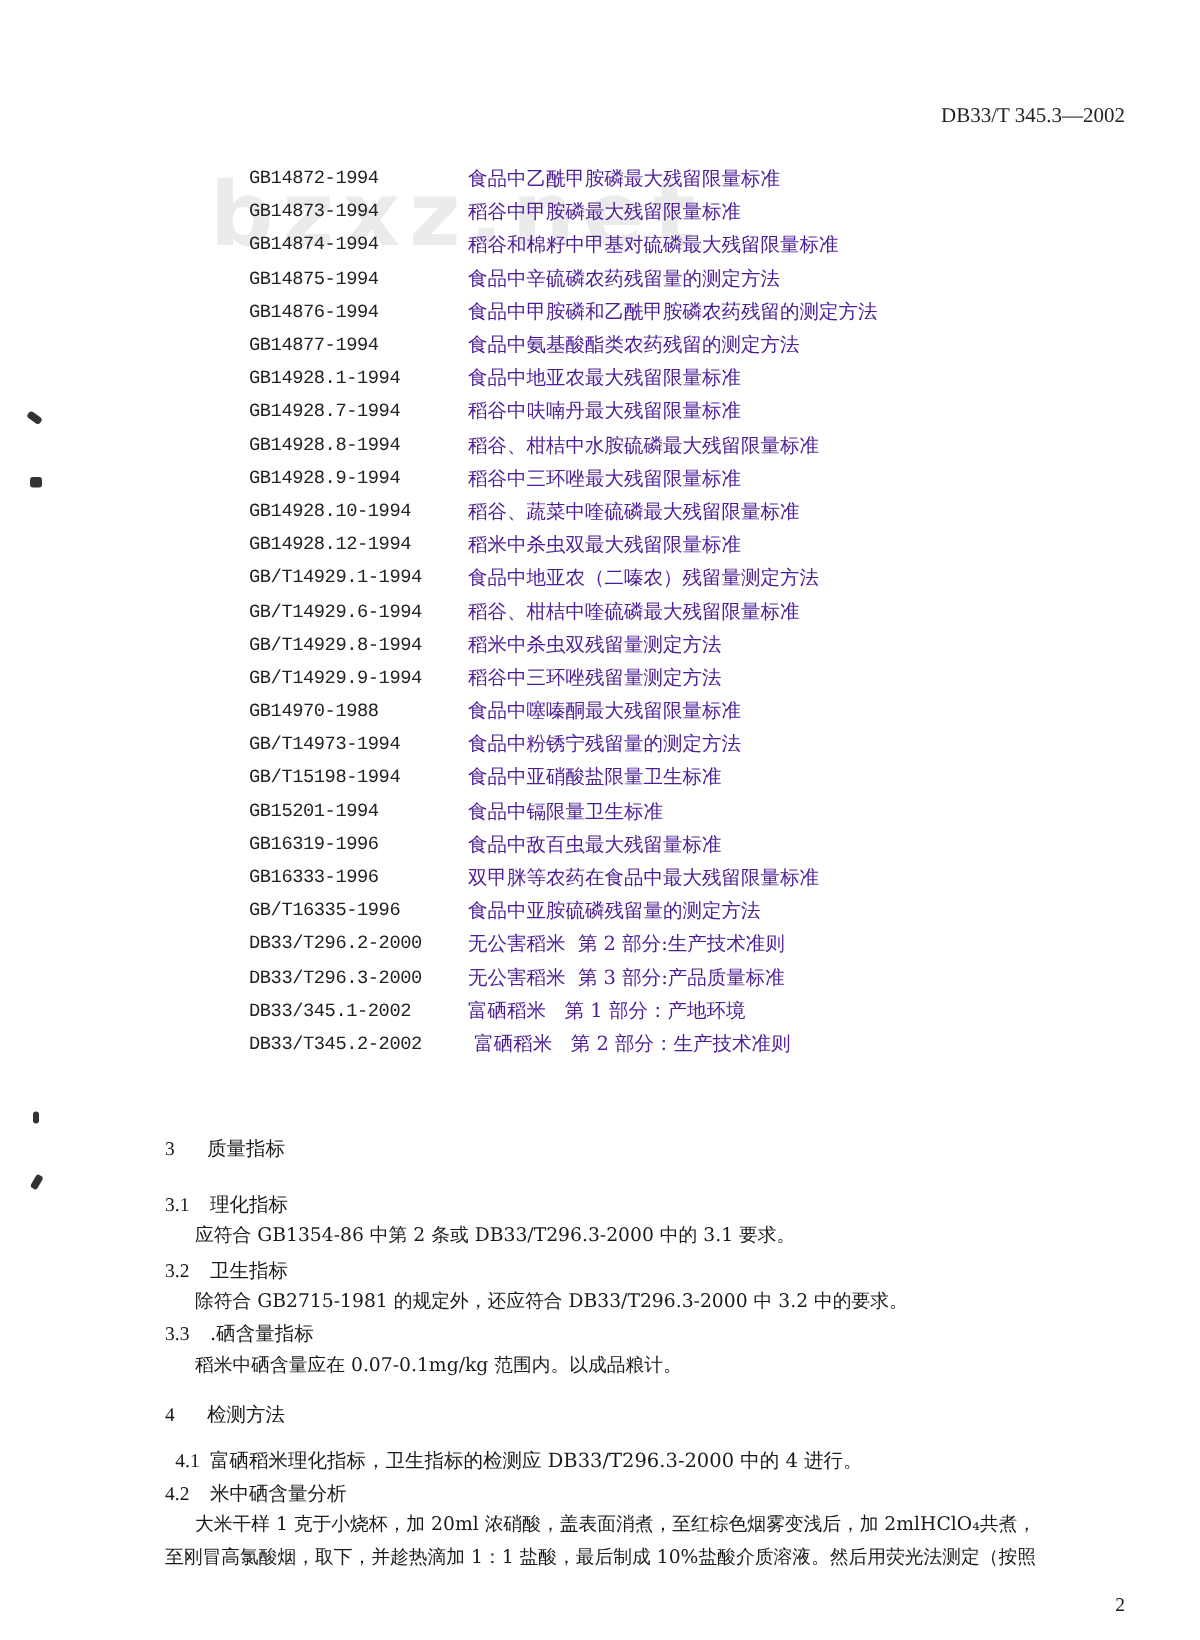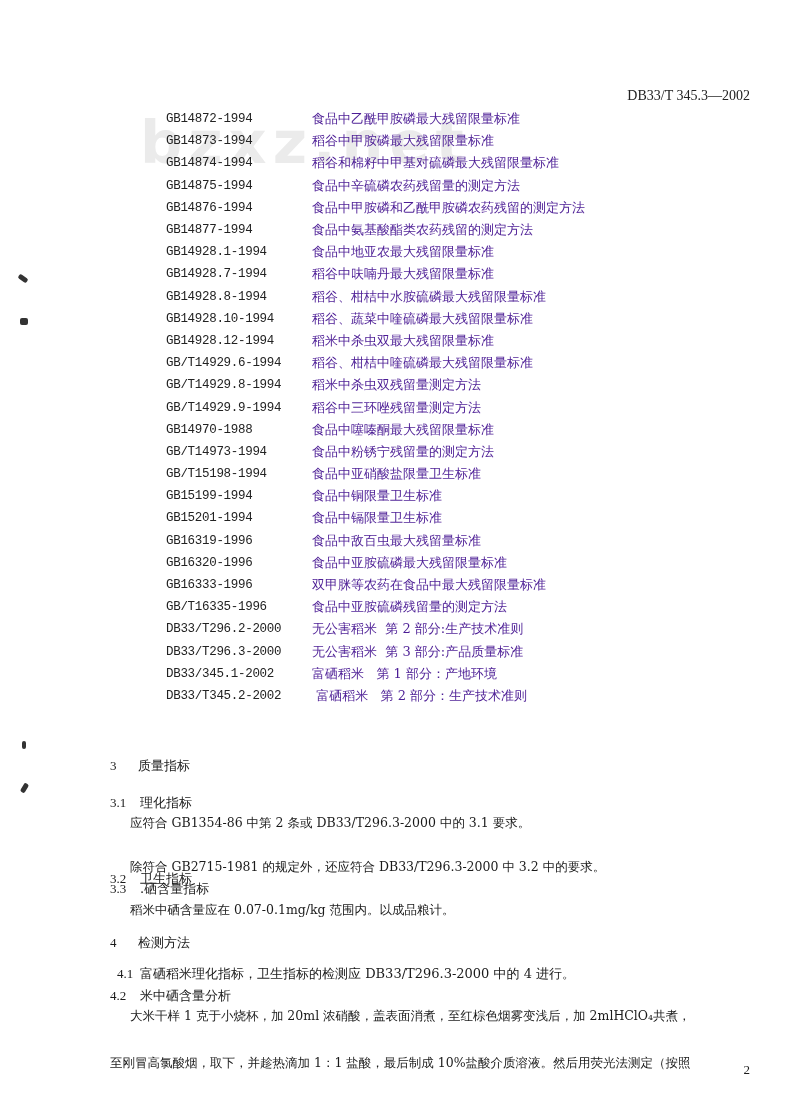--- a/index.html
+++ b/index.html
@@ -8,21 +8,21 @@
       font-family: "DejaVu Serif", "Liberation Serif", serif;
       color: #1a1a1a;
     }
     .watermark {
       position: absolute; left: 140px; top: 108px;
       font-family: "DejaVu Sans", "Liberation Sans", sans-serif;
       font-weight: bold; font-size: 59px; letter-spacing: 6px;
       color: #ebebeb; z-index: 0; user-select: none;
     }
     .header-code {
-      position: absolute; right: 50px; top: 88px;
+      position: absolute; right: 50px; top: 70px;
       font-family: "Liberation Serif", "DejaVu Serif", serif;
       font-size: 14px; color: #222;
       z-index: 1;
     }
     .ref-list { position: absolute; left: 138px; top: 108px; z-index: 1; margin-left: 28px; }
     .ref-row { height: 22.2px; display: flex; align-items: center; font-size: 12.5px; }
     .ref-code {
       width: 146px; flex: none;
       font-family: "Liberation Mono", "DejaVu Sans Mono", monospace;
       font-size: 12.5px; letter-spacing: -0.3px; color: #222;
@@ -80,28 +80,36 @@
     </div>
     <div class="ref-row">
       <span class="ref-code">GB14928.7-1994</span>
       <span class="ref-title">稻谷中呋喃丹最大残留限量标准</span>
     </div>
     <div class="ref-row">
       <span class="ref-code">GB14928.8-1994</span>
       <span class="ref-title">稻谷、柑桔中水胺硫磷最大残留限量标准</span>
     </div>
     <div class="ref-row">
+      <span class="ref-code">GB14928.9-1994</span>
+      <span class="ref-title">稻谷中三环唑最大残留限量标准</span>
+    </div>
+    <div class="ref-row">
       <span class="ref-code">GB14928.10-1994</span>
       <span class="ref-title">稻谷、蔬菜中喹硫磷最大残留限量标准</span>
     </div>
     <div class="ref-row">
       <span class="ref-code">GB14928.12-1994</span>
       <span class="ref-title">稻米中杀虫双最大残留限量标准</span>
     </div>
     <div class="ref-row">
+      <span class="ref-code">GB/T14929.1-1994</span>
+      <span class="ref-title">食品中地亚农（二嗪农）残留量测定方法</span>
+    </div>
+    <div class="ref-row">
       <span class="ref-code">GB/T14929.6-1994</span>
       <span class="ref-title">稻谷、柑桔中喹硫磷最大残留限量标准</span>
     </div>
     <div class="ref-row">
       <span class="ref-code">GB/T14929.8-1994</span>
       <span class="ref-title">稻米中杀虫双残留量测定方法</span>
     </div>
     <div class="ref-row">
       <span class="ref-code">GB/T14929.9-1994</span>
       <span class="ref-title">稻谷中三环唑残留量测定方法</span>
@@ -112,36 +120,28 @@
     </div>
     <div class="ref-row">
       <span class="ref-code">GB/T14973-1994</span>
       <span class="ref-title">食品中粉锈宁残留量的测定方法</span>
     </div>
     <div class="ref-row">
       <span class="ref-code">GB/T15198-1994</span>
       <span class="ref-title">食品中亚硝酸盐限量卫生标准</span>
     </div>
     <div class="ref-row">
-      <span class="ref-code">GB15199-1994</span>
-      <span class="ref-title">食品中铜限量卫生标准</span>
-    </div>
-    <div class="ref-row">
       <span class="ref-code">GB15201-1994</span>
       <span class="ref-title">食品中镉限量卫生标准</span>
     </div>
     <div class="ref-row">
       <span class="ref-code">GB16319-1996</span>
       <span class="ref-title">食品中敌百虫最大残留量标准</span>
     </div>
     <div class="ref-row">
-      <span class="ref-code">GB16320-1996</span>
-      <span class="ref-title">食品中亚胺硫磷最大残留限量标准</span>
-    </div>
-    <div class="ref-row">
       <span class="ref-code">GB16333-1996</span>
       <span class="ref-title">双甲脒等农药在食品中最大残留限量标准</span>
     </div>
     <div class="ref-row">
       <span class="ref-code">GB/T16335-1996</span>
       <span class="ref-title">食品中亚胺硫磷残留量的测定方法</span>
     </div>
     <div class="ref-row">
       <span class="ref-code">DB33/T296.2-2000</span>
       <span class="ref-title">无公害稻米  第 2 部分:生产技术准则</span>
@@ -162,21 +162,21 @@
 
 <div class="section-heading" style="top:757px;">
   <span class="num">3</span><span>质量指标</span>
 </div>
 
 <div class="sub-heading" style="top:794px;">
   <span class="num">3.1</span><span>理化指标</span>
 </div>
 <div class="para" style="top:815px;">应符合 GB1354-86 中第 2 条或 DB33/T296.3-2000 中的 3.1 要求。</div>
 
-<div class="sub-heading" style="top:838px;margin-top:32px;">
+<div class="sub-heading" style="top:838px;">
   <span class="num">3.2</span><span>卫生指标</span>
 </div>
 <div class="para" style="top:859px;">除符合 GB2715-1981 的规定外，还应符合 DB33/T296.3-2000 中 3.2 中的要求。</div>
 
 <div class="sub-heading" style="top:880px;">
   <span class="num">3.3</span><span>.硒含量指标</span>
 </div>
 <div class="para" style="top:902px;">稻米中硒含量应在 0.07-0.1mg/kg 范围内。以成品粮计。</div>
 
 <div class="section-heading" style="top:934px;">
@@ -185,20 +185,20 @@
 
 <div class="sub-heading" style="top:965px;text-align:center;">
   <span class="num">4.1</span><span>富硒稻米理化指标，卫生指标的检测应 DB33/T296.3-2000 中的 4 进行。</span>
 </div>
 
 <div class="sub-heading" style="top:987px;">
   <span class="num">4.2</span><span>米中硒含量分析</span>
 </div>
 
 <div class="para" style="top:1008px;">大米干样 1 克于小烧杯，加 20ml 浓硝酸，盖表面消煮，至红棕色烟雾变浅后，加 2mlHClO₄共煮，</div>
-<div class="para-full" style="top:1030px;margin-top:25px;">至刚冒高氯酸烟，取下，并趁热滴加 1：1 盐酸，最后制成 10%盐酸介质溶液。然后用荧光法测定（按照</div>
+<div class="para-full" style="top:1030px;">至刚冒高氯酸烟，取下，并趁热滴加 1：1 盐酸，最后制成 10%盐酸介质溶液。然后用荧光法测定（按照</div>
 
 <div class="page-number">2</div>
 
 <div class="speck" style="left:18px;top:276px;width:10px;height:5px;transform:rotate(35deg);"></div>
 <div class="speck" style="left:20px;top:318px;width:8px;height:7px;"></div>
 <div class="speck" style="left:22px;top:741px;width:4px;height:8px;"></div>
 <div class="speck" style="left:22px;top:783px;width:5px;height:10px;transform:rotate(30deg);"></div>
 
 </body></html>

